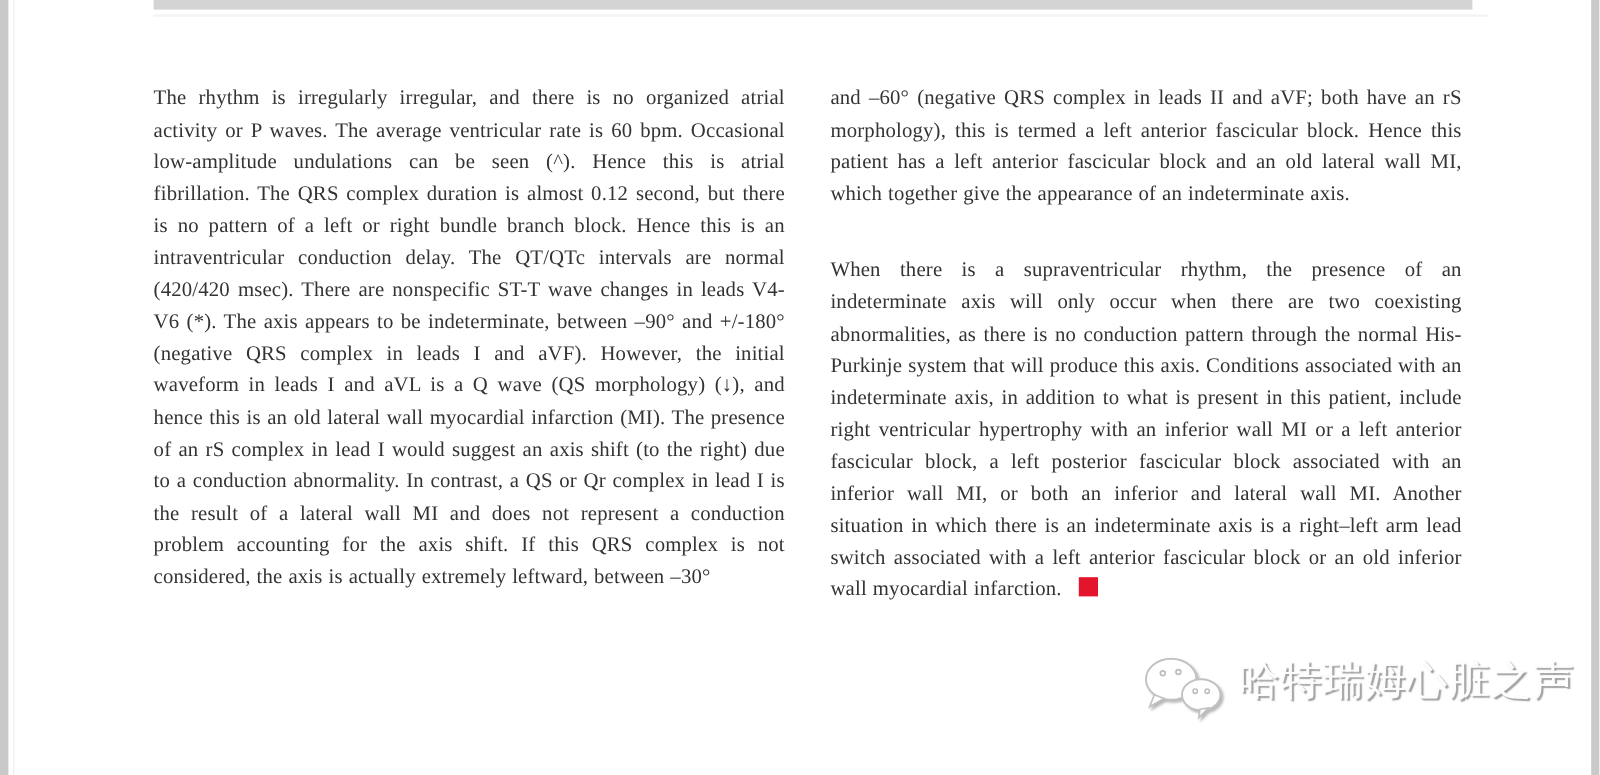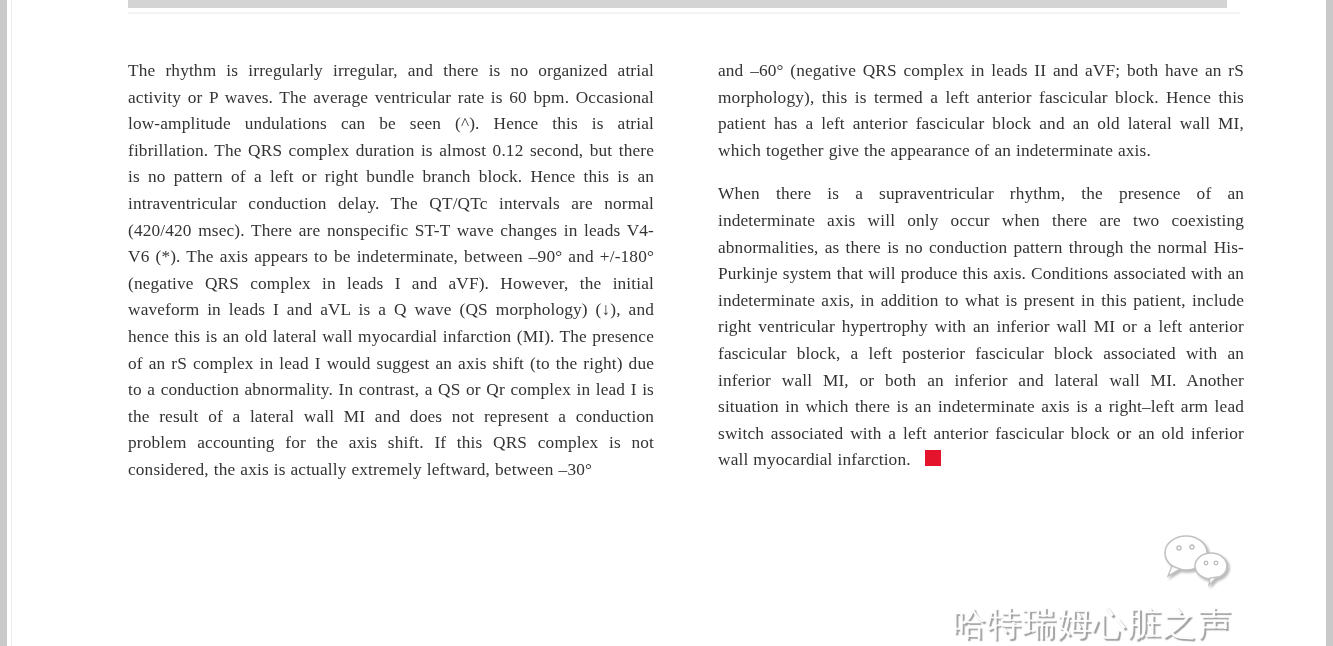--- a/index.html
+++ b/index.html
@@ -47,59 +47,58 @@
     top: 12px;
     width: 1112px;
     height: 2px;
     background: #f3f3f3;
   }
 
   
   .columns {
     position: absolute;
     left: 128px;
-    top: 58px;
+    top: 69px;
     width: 1100px;
     display: flex;
-    gap: 64px;
+    gap: 38px;
   }
   .col {
     flex: 0 0 526px;
     width: 526px;
   }
   .col p {
     margin: 0;
     font-size: 17.3px;
     line-height: 26.6px;
     letter-spacing: 0.15px;
     word-spacing: 0.5px;
     color: #333333;
     text-align: justify;
     text-justify: inter-word;
   }
-  .col p.spaced { margin-top: 17px; }
+  .col p.spaced { margin-top: 37px; }
 
   .end-marker {
     display: inline-block;
     width: 16px;
     height: 16px;
     margin-left: 14px;
     vertical-align: -1px;
     background: #e4142d;
   }
 
   
   .watermark {
     position: absolute;
     left: 952px;
-    top: 531px;
+    top: 544px;
     display: flex;
-    align-items: flex-end;
+    align-items: flex-start;
     gap: 10px;
-    flex-direction: column;
   }
   .watermark .wm-text {
     font-family: "DejaVu Sans", "Liberation Sans", sans-serif;
     font-size: 34px;
     letter-spacing: 1px;
     color: #fdfdfd;
     text-shadow: 2px 2px 1px rgba(128,128,128,0.75),
                  -1px -1px 0 #ffffff;
     white-space: nowrap;
   }

